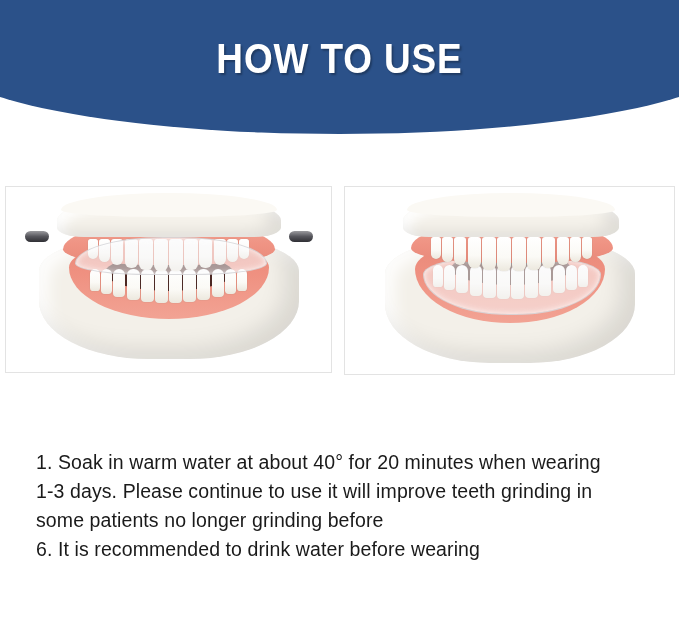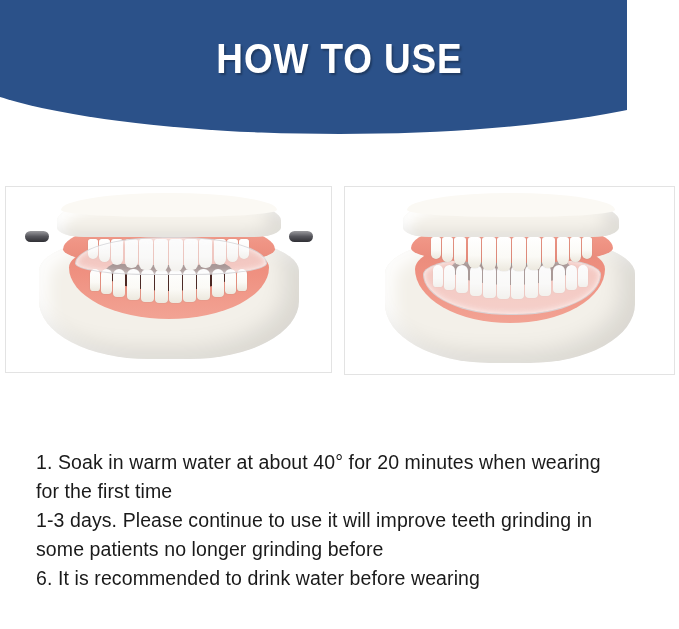--- a/index.html
+++ b/index.html
@@ -13,21 +13,21 @@
     position: relative;
     overflow: hidden;
     font-family: "Liberation Sans", "DejaVu Sans", sans-serif;
   }
 
   
   #header-banner {
     position: absolute;
     left: 0;
     top: 0;
-    width: 627px;
+    width: 679px;
     height: 140px;
     overflow: hidden;
   }
   #banner-shape {
     position: absolute;
     left: -60px;
     top: -300px;
     width: 799px;
     height: 434px;
     background: #2b5189;
@@ -279,17 +279,16 @@
         <div class="base-upper" style="left:22px; top:2px; width:216px; height:40px;"></div>
         <div class="lid-top-face" style="left:26px; top:-2px; width:208px; height:24px;"></div>
       </div>
 
     </div>
   </div>
 </div>
 
 <div id="instructions">
   <div class="instr-line">1. Soak in warm water at about 40° for 20 minutes when wearing</div>
-  <div class="instr-line">for the first time</div>
   <div class="instr-line">1-3 days. Please continue to use it will improve teeth grinding in</div>
   <div class="instr-line">some patients no longer grinding before</div>
   <div class="instr-line">6. It is recommended to drink water before wearing</div>
 </div>
 
 </body></html>

